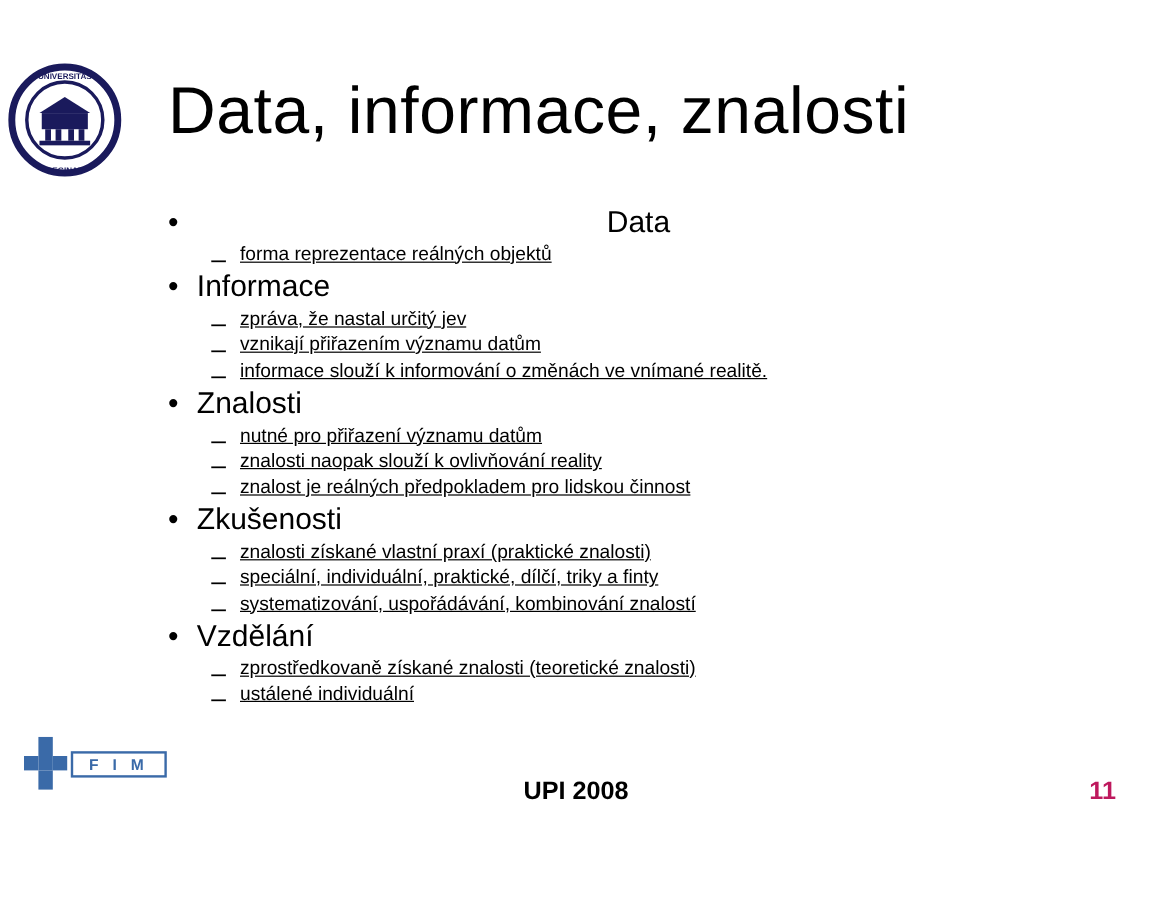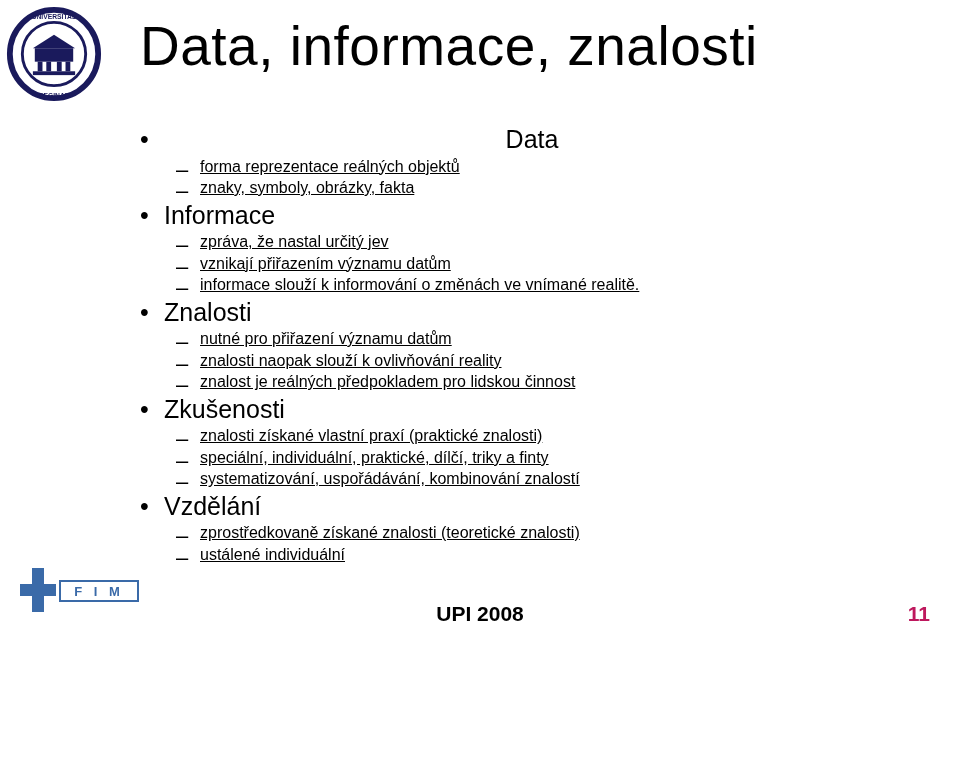--- a/index.html
+++ b/index.html
@@ -1,17 +1,17 @@
 <!DOCTYPE html>
 <html><head>
 <meta charset="utf-8">
 <style>
   * { margin: 0; padding: 0; box-sizing: border-box; }
   html, body { width: 960px; height: 758px; background: #fff; font-family: Arial, Helvetica, sans-serif; color: #000; position: relative; }
-  .slide { width: 960px; height: 650px; position: relative; padding: 0; }
+  .slide { width: 960px; height: 650px; position: relative; padding: 0; margin-top: 46px; }
   .logo-tl { position: absolute; top: 6px; left: 6px; width: 96px; height: 96px; }
   .logo-tl svg { width: 96px; height: 96px; }
   .title { position: absolute; top: 14px; left: 140px; font-size: 55px; font-weight: 400; letter-spacing: 0.5px; }
   .content { position: absolute; top: 124px; left: 140px; right: 60px; font-size: 25px; line-height: 1.22; }
   .content ul { list-style: none; }
   .content li.level1 { padding-left: 24px; position: relative; margin-top: 2px; }
   .content li.level1::before { content: "•"; position: absolute; left: 0; top: 0; font-size: 25px; }
   .content li.level1.tight { margin-top: 0; text-align: center; }
   .content li.level2 { padding-left: 60px; position: relative; font-size: 16px; margin-top: 2px; text-decoration: underline; }
   .content li.level2::before { content: "–"; position: absolute; left: 36px; top: 0; font-size: 22px; }
@@ -43,21 +43,20 @@
       </g>
     </svg>
   </div>
 
   <h1 class="title">Data, informace, znalosti</h1>
 
   <div class="content">
     <ul>
       <li class="level1 tight">Data</li>
       <li class="level2">forma reprezentace reálných objektů</li>
-      <li class="level2">znaky, symboly, obrázky, fakta</li>
 
       <li class="level1">Informace</li>
       <li class="level2">zpráva, že nastal určitý jev</li>
       <li class="level2">vznikají přiřazením významu datům</li>
       <li class="level2">informace slouží k informování o změnách ve vnímané realitě.</li>
 
       <li class="level1">Znalosti</li>
       <li class="level2">nutné pro přiřazení významu datům</li>
       <li class="level2">znalosti naopak slouží k ovlivňování reality</li>
       <li class="level2">znalost je reálných předpokladem pro lidskou činnost</li>

